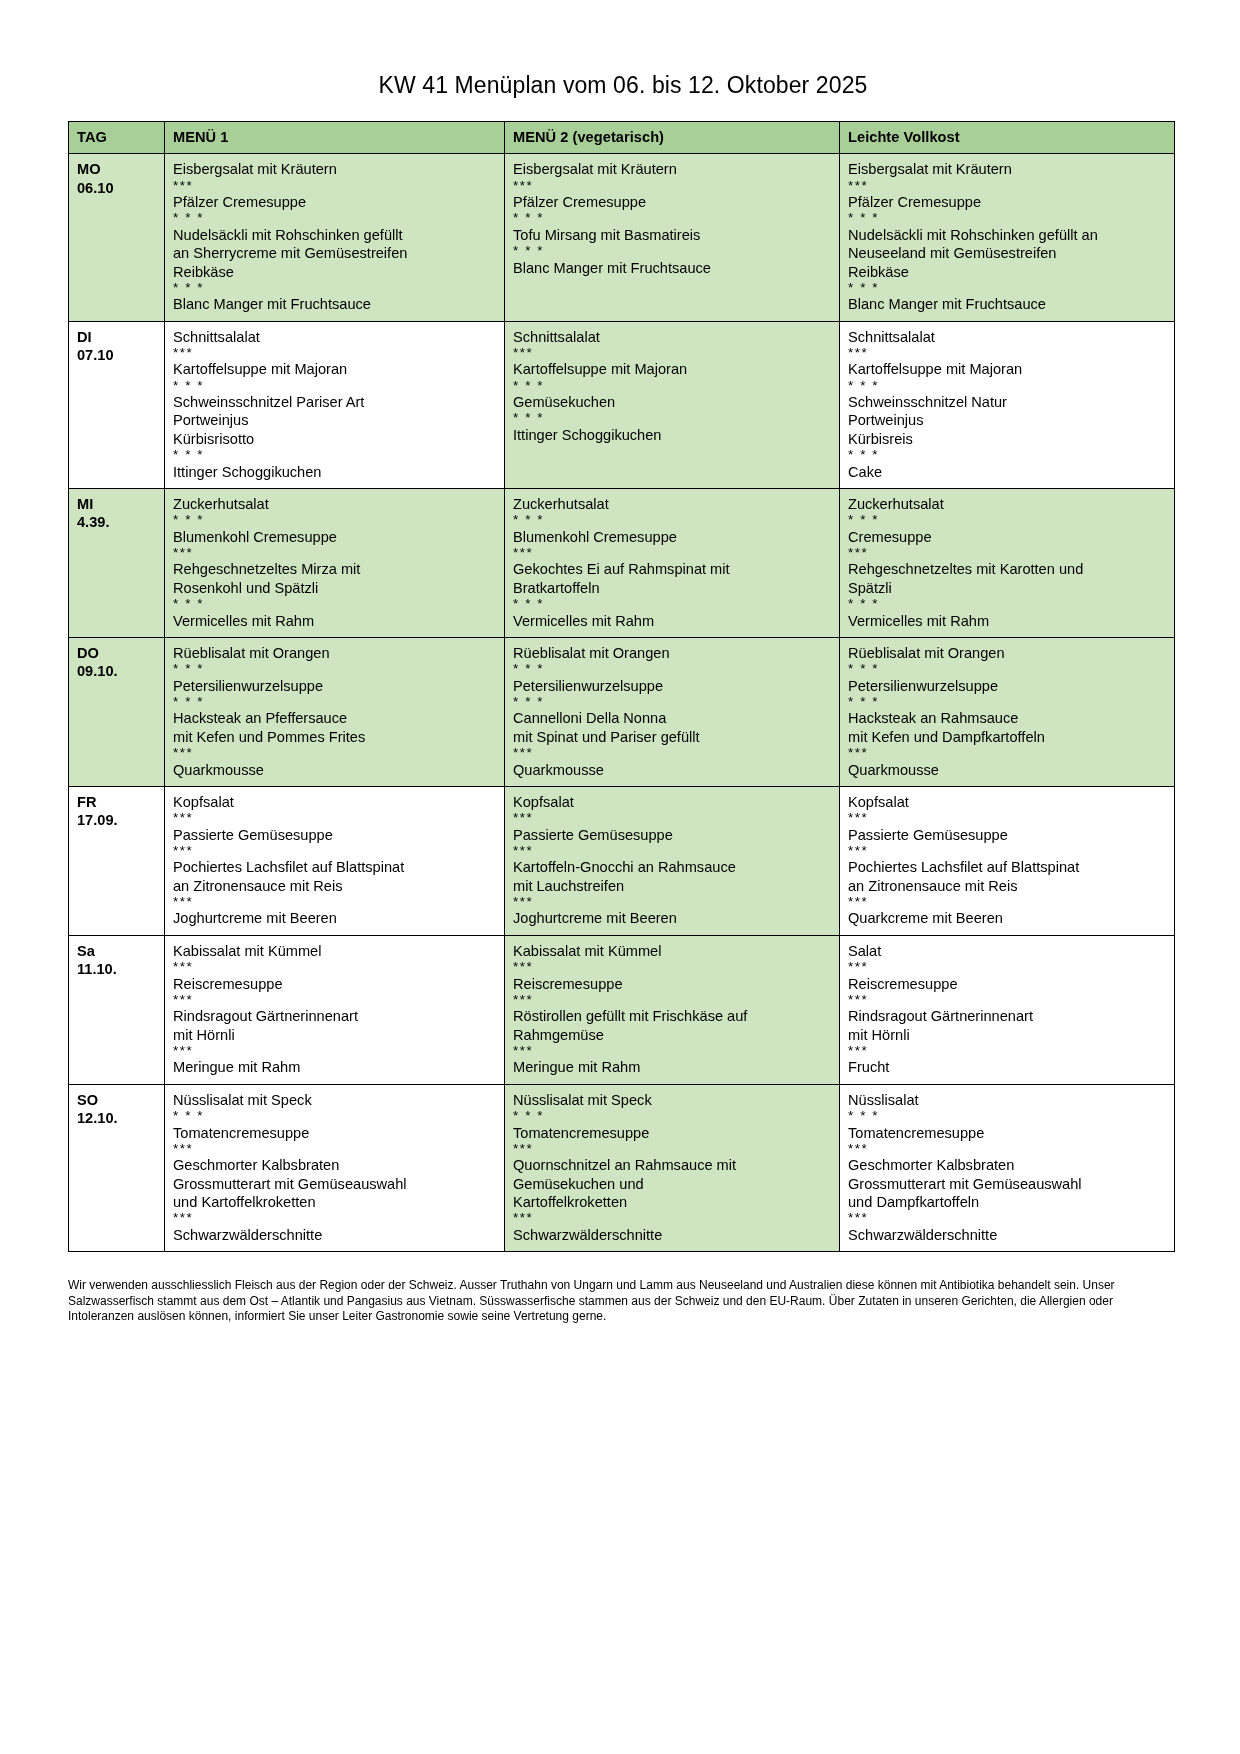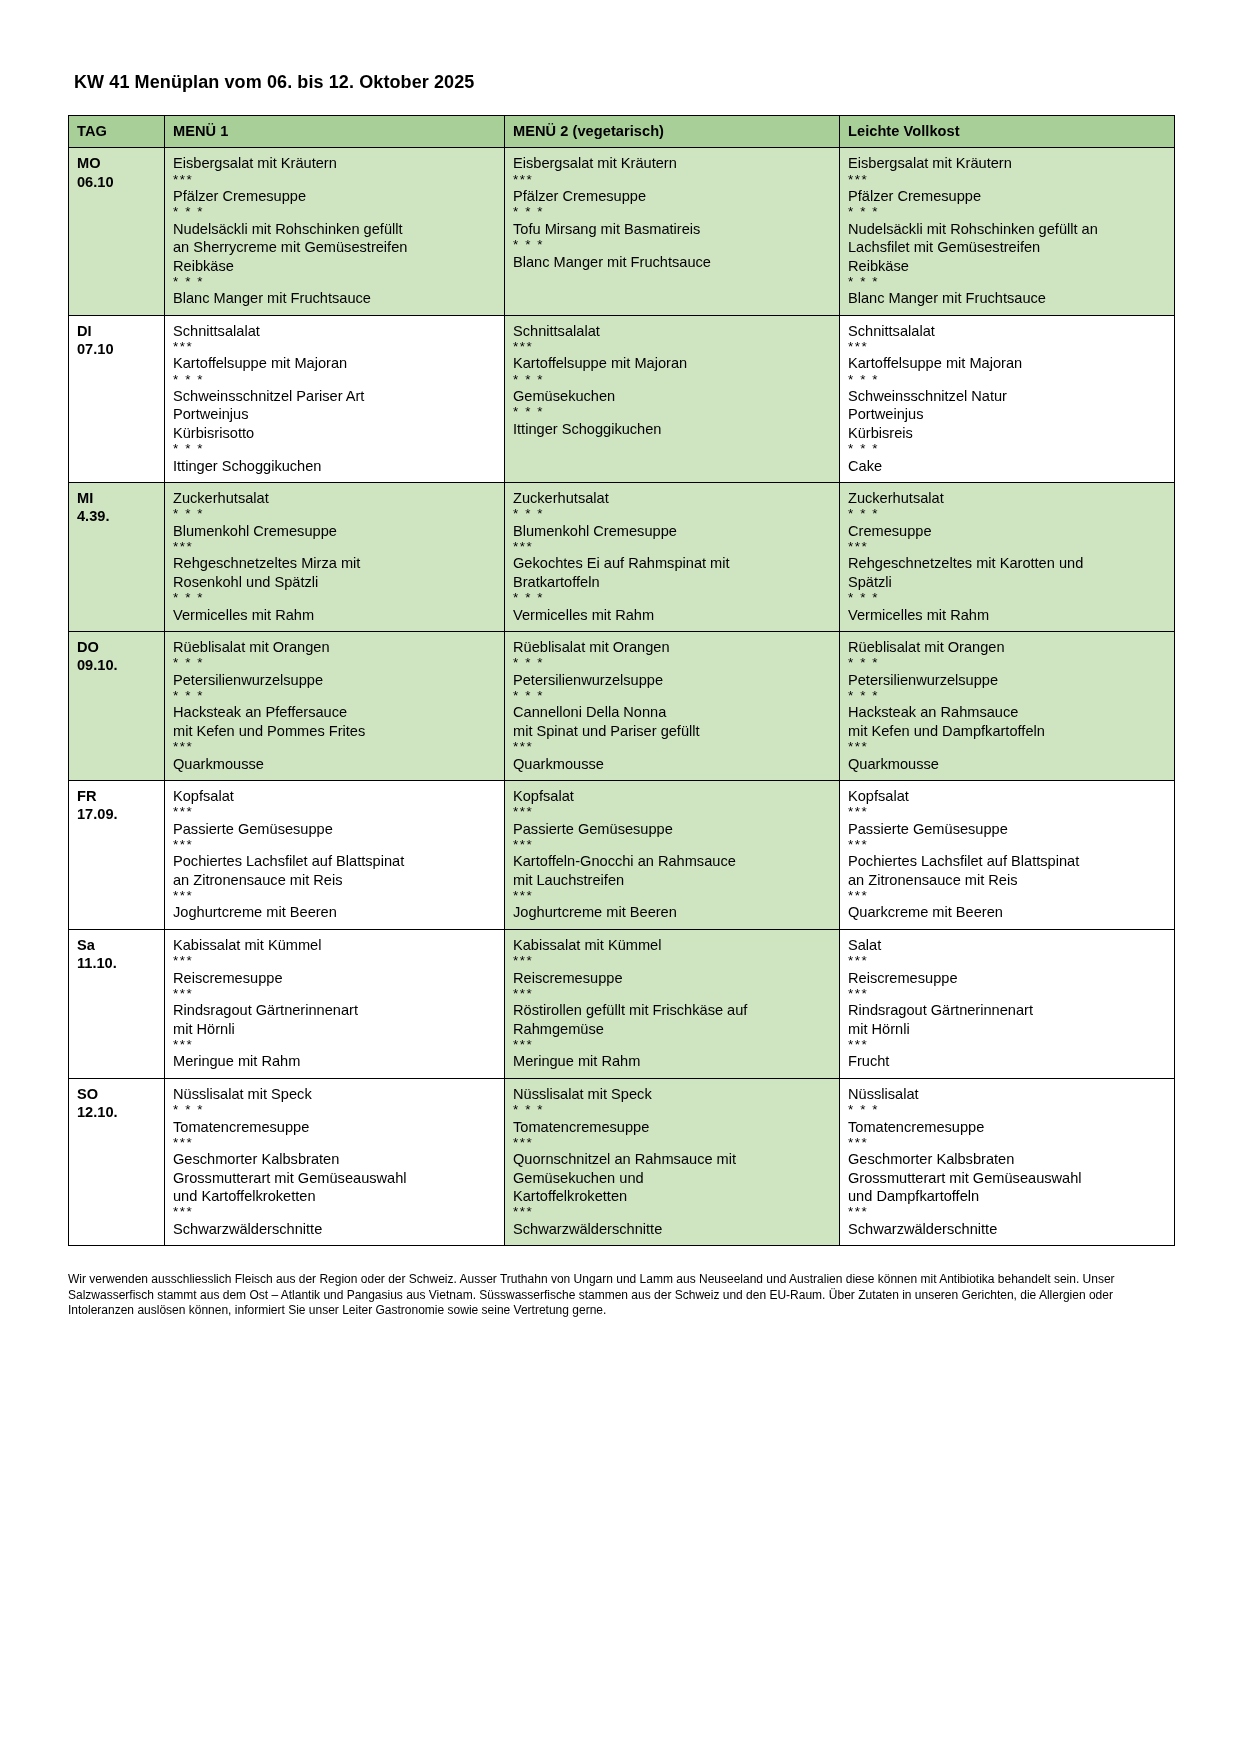--- a/index.html
+++ b/index.html
@@ -14,24 +14,25 @@
     color: #000000;
     position: relative;
   }
   .page {
     box-sizing: border-box;
     width: 1240px;
     height: 1754px;
     padding: 62px 68px 0 68px;
   }
   .doc-title {
-    font-size: 18px;
-    font-weight: bold;
+    font-size: 23px;
+    font-weight: normal;
     letter-spacing: 0.1px;
     margin: 10px 0 22px 6px;
+    text-align: center;
   }
   table.menu {
     border-collapse: collapse;
     width: 1106px;
     table-layout: fixed;
     margin-left: 0;
   }
   table.menu th, table.menu td {
     border: 1px solid #000000;
     vertical-align: top;
@@ -127,21 +128,21 @@
             <span class="line">Tofu Mirsang mit Basmatireis</span>
             <span class="sep">* * *</span>
             <span class="line">Blanc Manger mit Fruchtsauce</span>
           </td>
           <td class="lv">
             <span class="line">Eisbergsalat mit Kräutern</span>
             <span class="sep">***</span>
             <span class="line">Pfälzer Cremesuppe</span>
             <span class="sep">* * *</span>
             <span class="line">Nudelsäckli mit Rohschinken gefüllt an</span>
-            <span class="line">Lachsfilet mit Gemüsestreifen</span>
+            <span class="line">Neuseeland mit Gemüsestreifen</span>
             <span class="line">Reibkäse</span>
             <span class="sep">* * *</span>
             <span class="line">Blanc Manger mit Fruchtsauce</span>
           </td>
         </tr>
         <tr>
           <td class="day">DI
 07.10</td>
           <td class="m1">
             <span class="line">Schnittsalalat</span>

